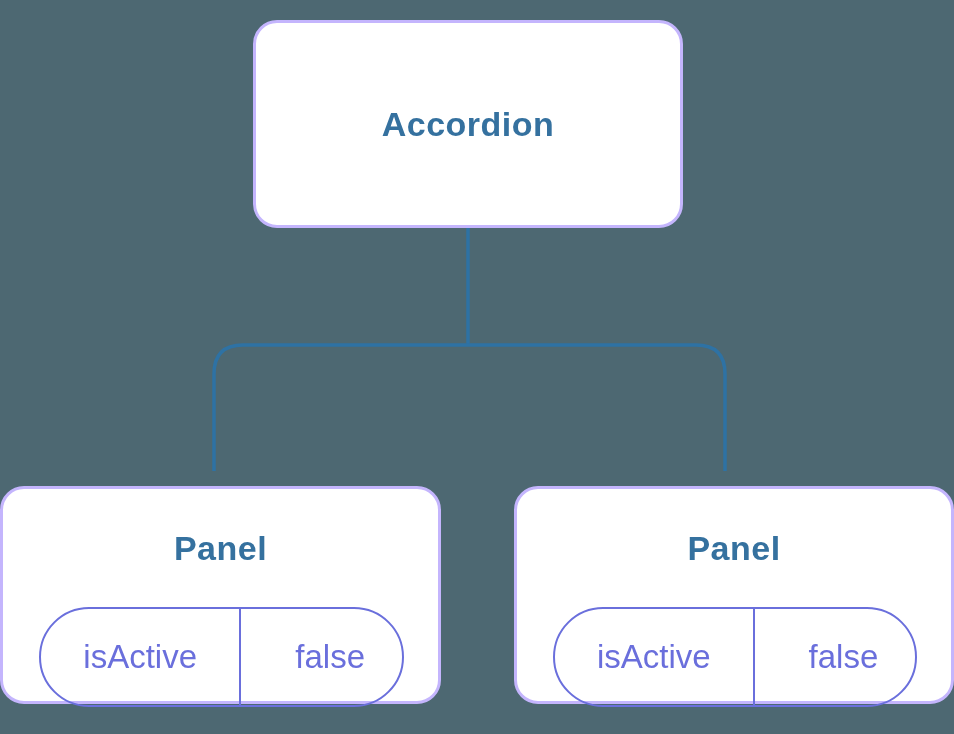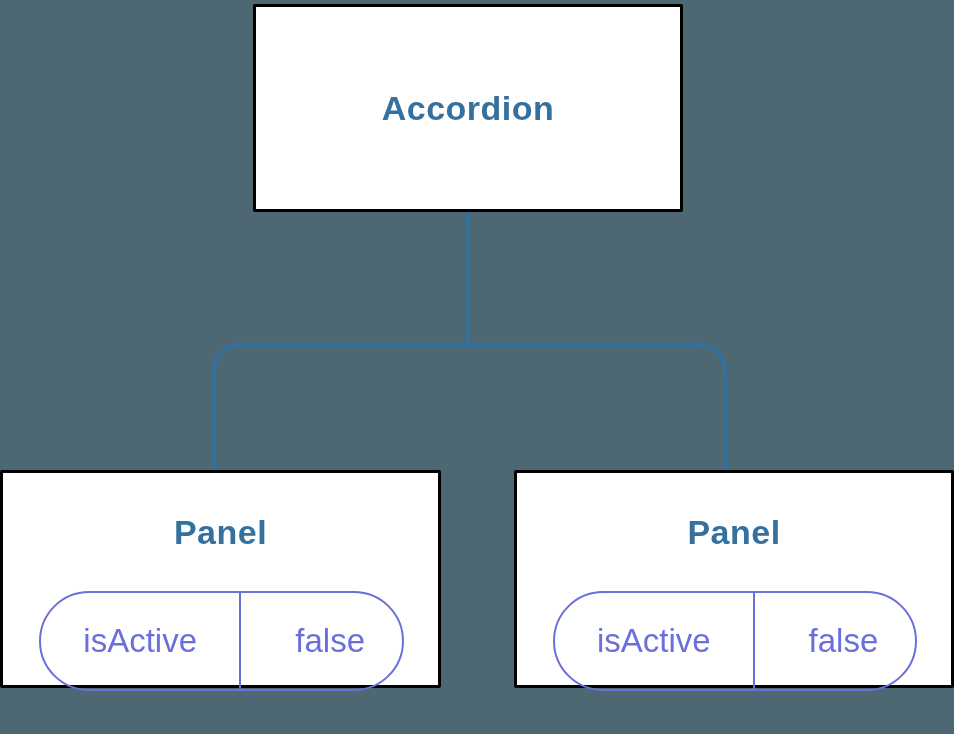--- a/index.html
+++ b/index.html
@@ -18,22 +18,23 @@
   .connectors {
     position: absolute;
     left: 0;
     top: 0;
     pointer-events: none;
   }
   .node {
     position: absolute;
     box-sizing: border-box;
     background: #ffffff;
-    border: 3px solid #000000;
-    border-radius: 2px;
+    border: 3px solid #c4b5fd;
+    border-radius: 24px;
+    margin-top: 16px;
   }
   .root-node {
     left: 253px;
     top: 4px;
     width: 430px;
     height: 208px;
     display: flex;
     align-items: center;
     justify-content: center;
   }

